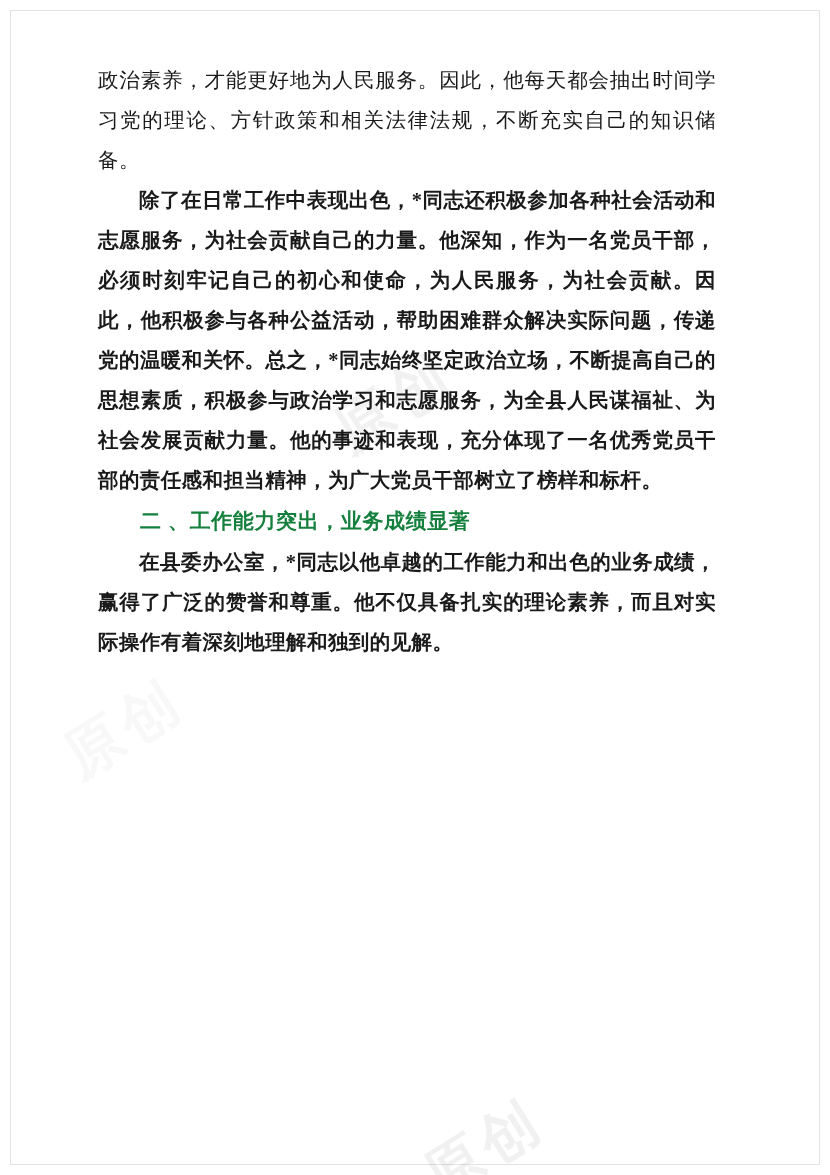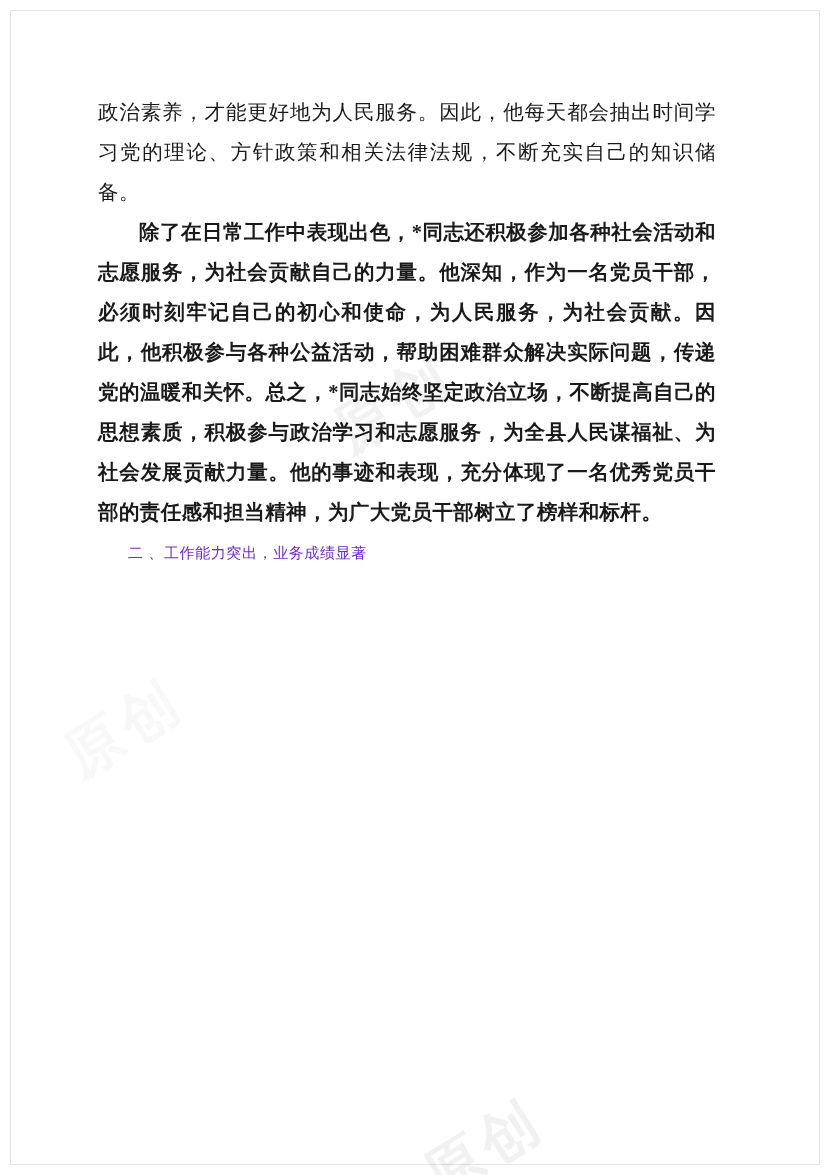--- a/index.html
+++ b/index.html
@@ -24,44 +24,44 @@
     left: 10px;
     top: 10px;
     right: 10px;
     bottom: 10px;
     border: 1px solid #e3e3e3;
     pointer-events: none;
   }
   .doc-body {
     position: absolute;
     left: 98px;
-    top: 92px;
+    top: 60px;
     width: 618px;
     box-sizing: border-box;
   }
   p.para {
     margin: 0 0 0 0;
     font-size: 20.5px;
     line-height: 40px;
     color: #1a1a1a;
     text-align: justify;
     text-justify: inter-ideograph;
     letter-spacing: 0.4px;
     font-family: "Liberation Serif", "DejaVu Serif", serif;
   }
   p.para.indent {
     text-indent: 2em;
     font-weight: bold;
   }
   h2.heading {
     margin: 0;
-    font-size: 15px;
+    font-size: 21px;
     line-height: 42px;
-    font-weight: normal;
-    color: #6d28d9;
+    font-weight: bold;
+    color: #15803d;
     text-indent: 2em;
     letter-spacing: 0.6px;
     font-family: "Liberation Sans", "DejaVu Sans", sans-serif;
   }
   .watermark {
     position: absolute;
     color: rgba(0, 0, 0, 0.055);
     font-size: 58px;
     font-weight: bold;
     letter-spacing: 6px;
@@ -81,17 +81,18 @@
 
 <div class="page">
   <div class="page-border"></div>
 
   <div class="watermark wm-3">原创</div>
 
   <div class="doc-body">
     <p class="para">政治素养，才能更好地为人民服务。因此，他每天都会抽出时间学习党的理论、方针政策和相关法律法规，不断充实自己的知识储备。</p>
     <p class="para indent">除了在日常工作中表现出色，*同志还积极参加各种社会活动和志愿服务，为社会贡献自己的力量。他深知，作为一名党员干部，必须时刻牢记自己的初心和使命，为人民服务，为社会贡献。因此，他积极参与各种公益活动，帮助困难群众解决实际问题，传递党的温暖和关怀。总之，*同志始终坚定政治立场，不断提高自己的思想素质，积极参与政治学习和志愿服务，为全县人民谋福祉、为社会发展贡献力量。他的事迹和表现，充分体现了一名优秀党员干部的责任感和担当精神，为广大党员干部树立了榜样和标杆。</p>
     <h2 class="heading">二 、工作能力突出，业务成绩显著</h2>
+    <p class="para indent">在县委办公室，*同志以他卓越的工作能力和出色的业务成绩，赢得了广泛的赞誉和尊重。他不仅具备扎实的理论素养，而且对实际操作有着深刻地理解和独到的见解。</p>
   </div>
 
   <div class="watermark wm-1">原创</div>
   <div class="watermark wm-2">原创</div>
 </div>
 
 </body></html>

